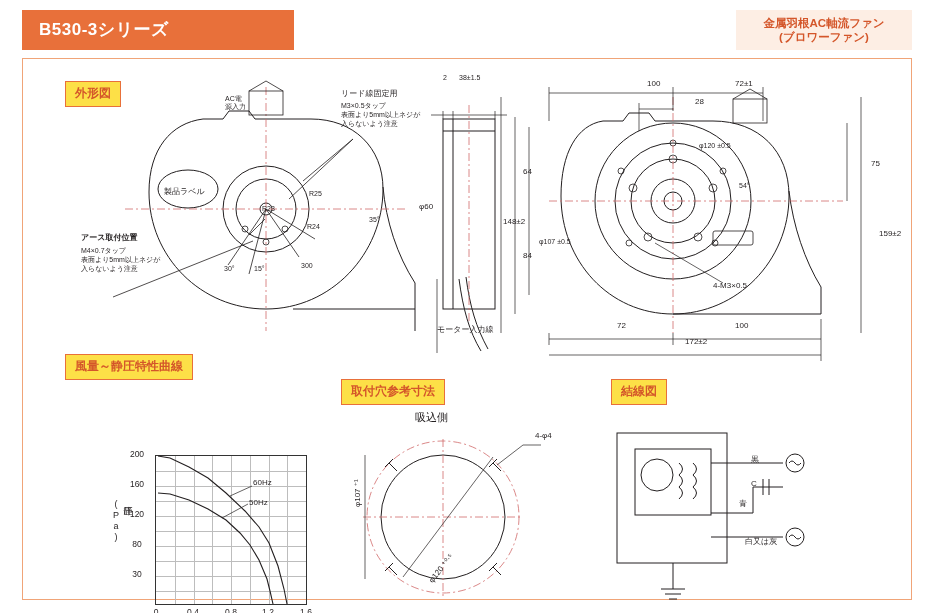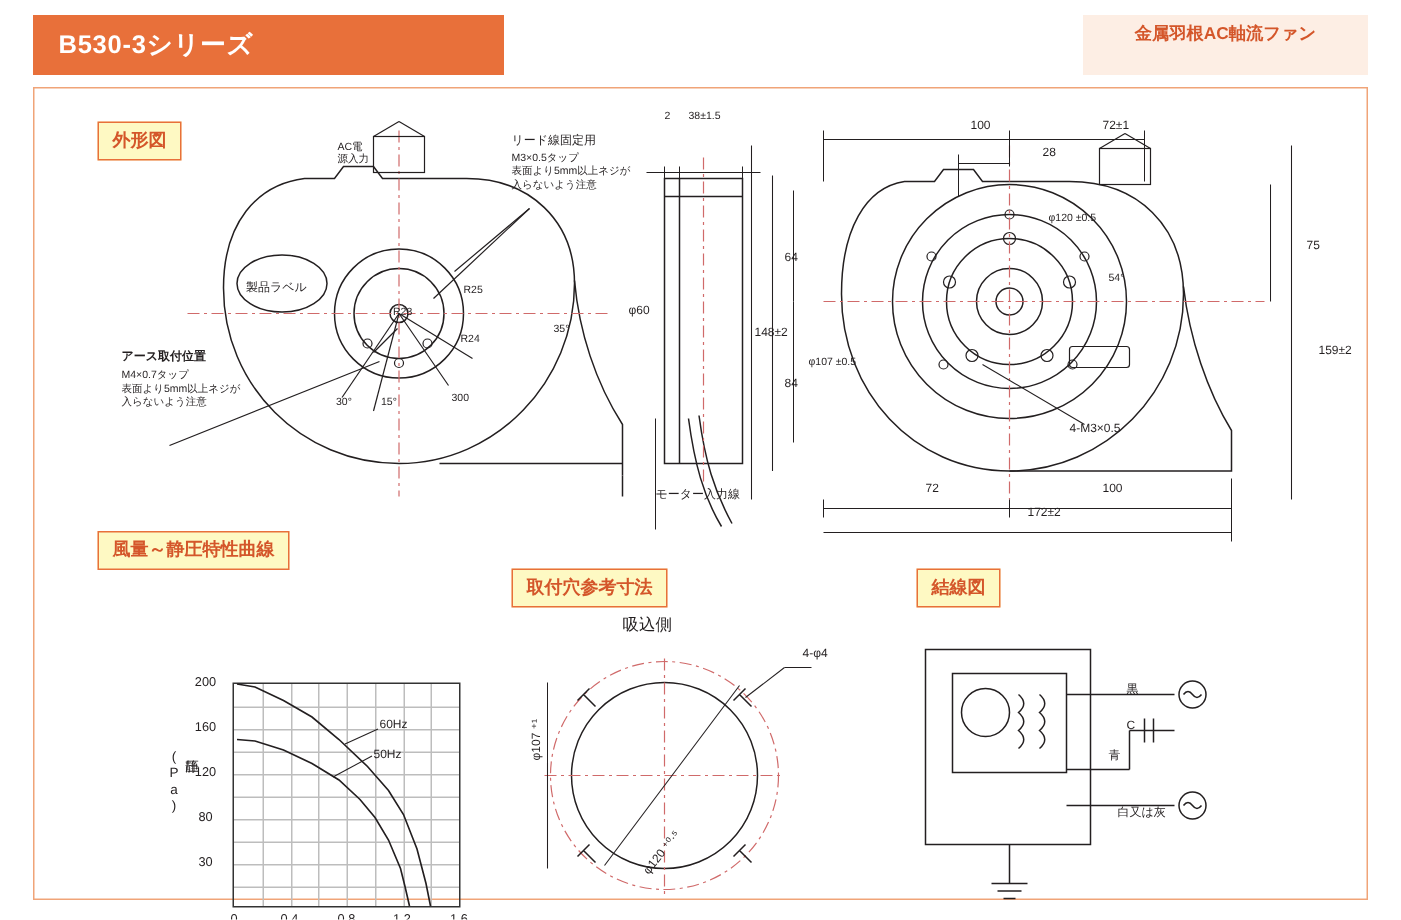--- a/index.html
+++ b/index.html
@@ -1,30 +1,30 @@
 <!DOCTYPE html>
 <html><head>
 <meta charset="utf-8">
 <style>
   html,body{margin:0;padding:0;background:#ffffff;}
   body{width:934px;height:613px;font-family:"Liberation Sans","DejaVu Sans",sans-serif;color:#231f20;}
   .page{position:relative;width:934px;height:613px;overflow:hidden;}
 
   
-  .hdr-bar{position:absolute;left:22px;top:10px;width:314px;height:40px;background:#e8703a;}
+  .hdr-bar{position:absolute;left:22px;top:10px;width:272px;height:40px;background:#e8703a;}
   .hdr-bar span{display:block;color:#fff;font-weight:bold;font-size:17px;line-height:40px;padding-left:17px;letter-spacing:.5px;}
-  .hdr-right{position:absolute;right:22px;top:10px;width:190px;height:40px;background:#fdeee4;text-align:center;}
+  .hdr-right{position:absolute;right:22px;top:10px;width:176px;height:40px;background:#fdeee4;text-align:center;}
   .hdr-right .l1{color:#d4562a;font-weight:bold;font-size:11.5px;line-height:14px;padding-top:6px;}
   .hdr-right .l2{color:#d4562a;font-weight:bold;font-size:11.5px;line-height:14px;}
 
   
   .frame{position:absolute;left:22px;top:58px;width:888px;height:540px;border:1px solid #f0a478;background:#fff;}
 
   
-  .tag{position:absolute;background:#fef9c3;border:1px solid #e8703a;color:#d4562a;font-weight:bold;font-size:12px;padding:3px 9px 4px;white-space:nowrap;}
+  .tag{position:absolute;background:#fde047;border:1px solid #e8703a;color:#d4562a;font-weight:bold;font-size:12px;padding:3px 9px 4px;white-space:nowrap;}
   .t8{position:absolute;font-size:8px;line-height:10px;color:#231f20;white-space:pre;}
   .t7{position:absolute;font-size:7px;line-height:9px;color:#231f20;white-space:pre;}
   .t11{position:absolute;font-size:11px;line-height:13px;color:#231f20;white-space:pre;}
   .b{font-weight:bold;}
 
   svg{position:absolute;overflow:visible;}
 
   
   .chart-wrap{position:absolute;left:100px;top:390px;}
   .chart-plot{position:absolute;left:32px;top:6px;width:150px;height:148px;border:1px solid #333;}
@@ -36,20 +36,21 @@
 </head>
 <body>
 
 <div class="page">
 
   <div class="hdr-bar">
     <span>B530-3シリーズ</span>
   </div>
   <div class="hdr-right">
     <div class="l1">金属羽根AC軸流ファン</div>
+    <div class="l2">(ブロワーファン)</div>
   </div>
 
   <div class="frame">
 
     <div class="tag" style="left:42px;top:22px;">外形図</div>
     <div class="tag" style="left:42px;top:295px;">風量～静圧特性曲線</div>
     <div class="tag" style="left:318px;top:320px;">取付穴参考寸法</div>
     <div class="tag" style="left:588px;top:320px;">結線図</div>
 
     <svg width="470" height="290" style="left:30px;top:10px;">

